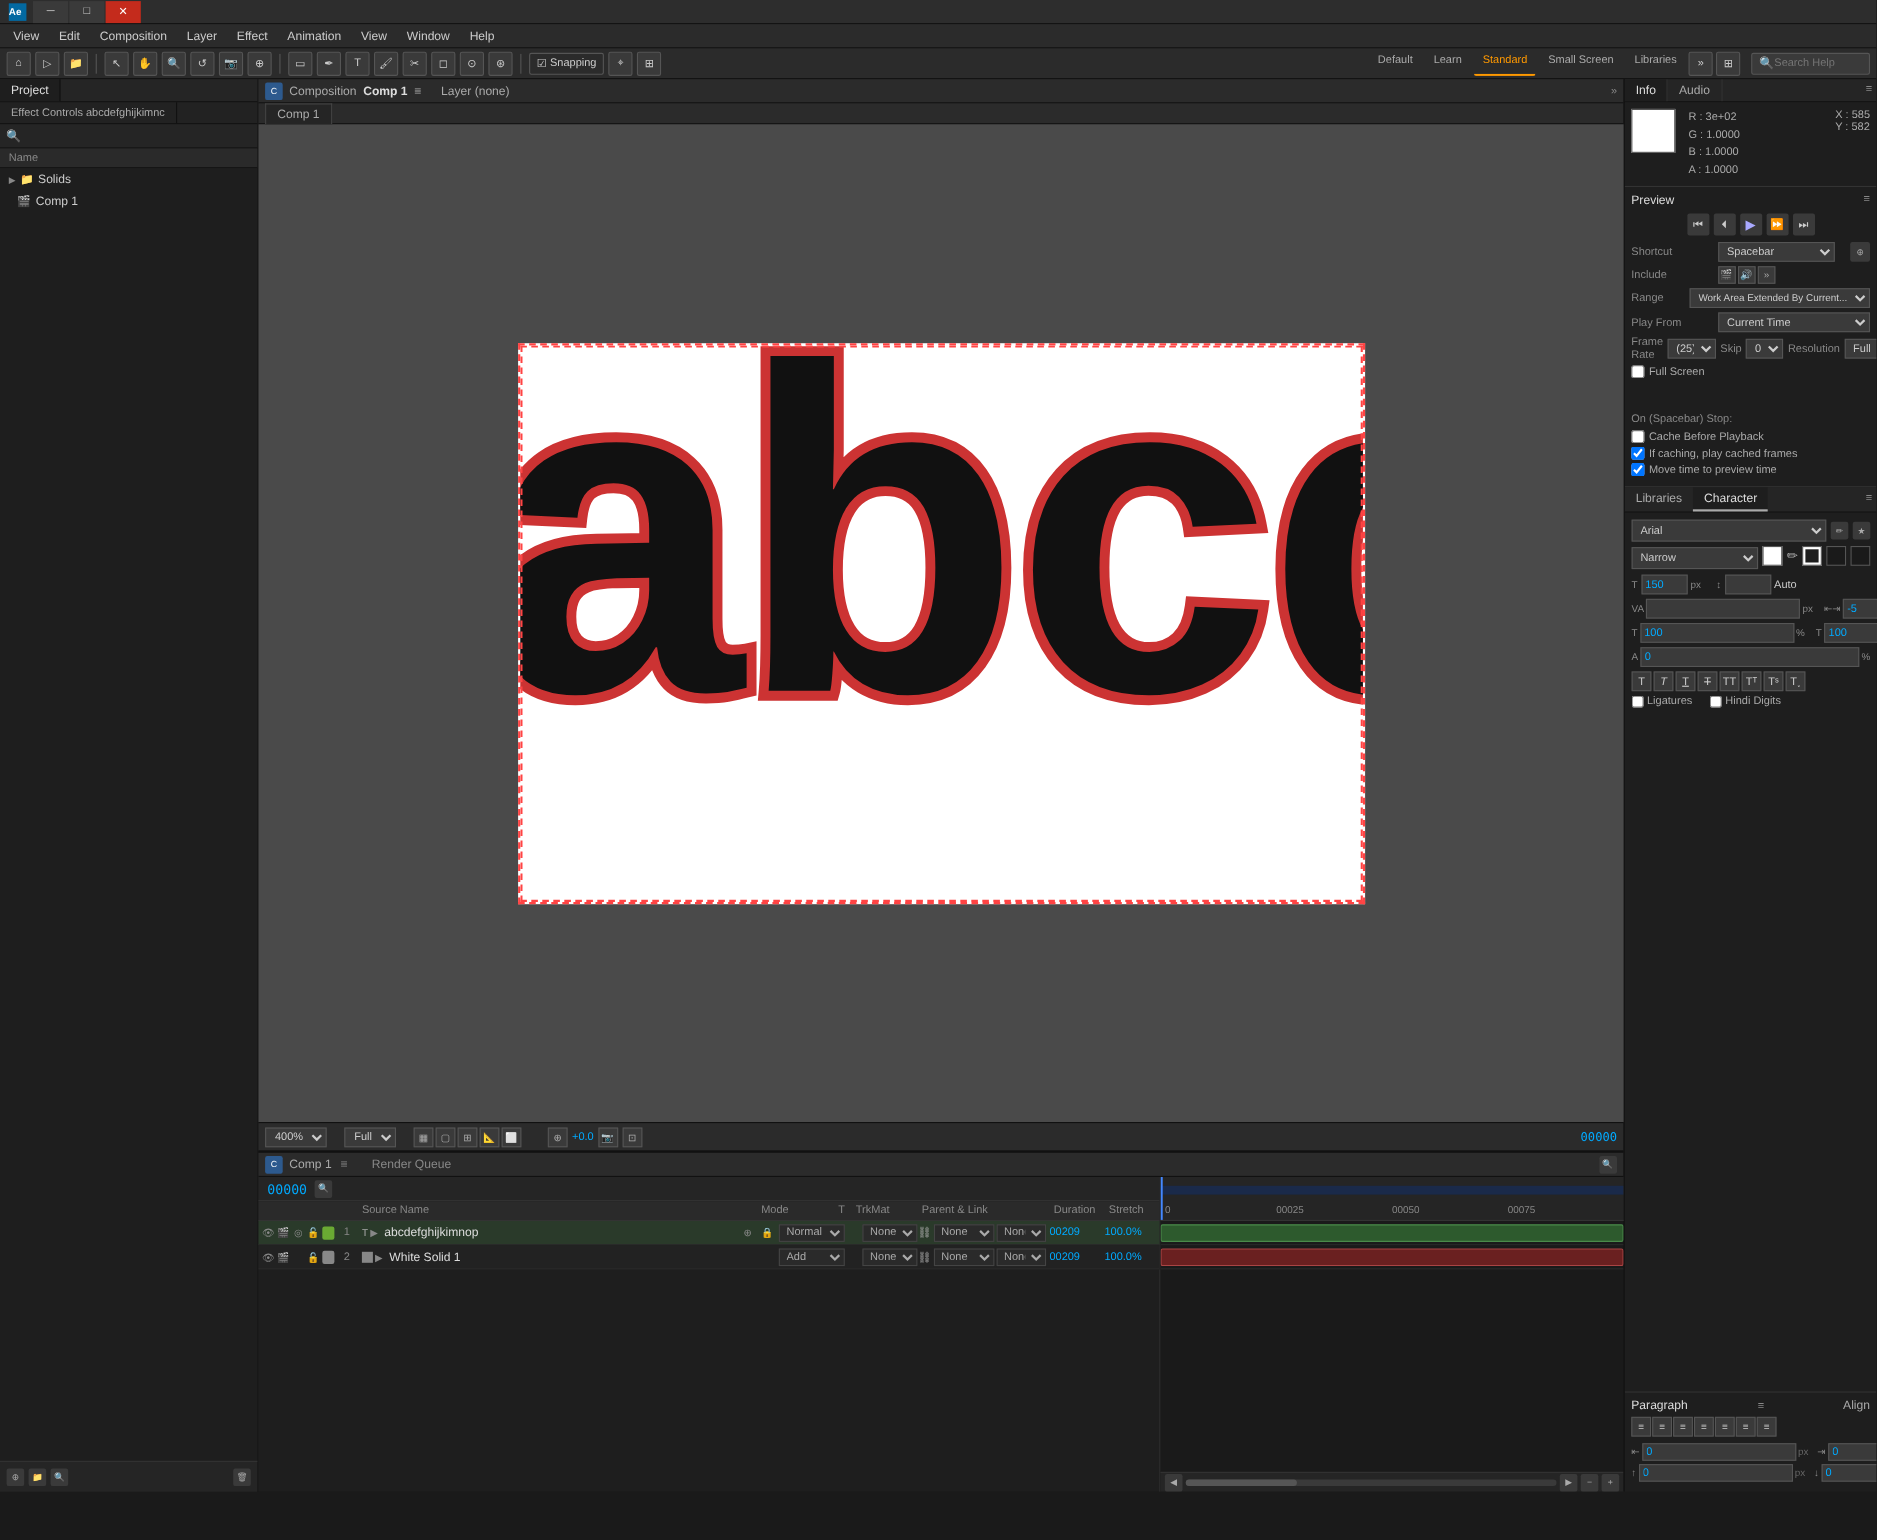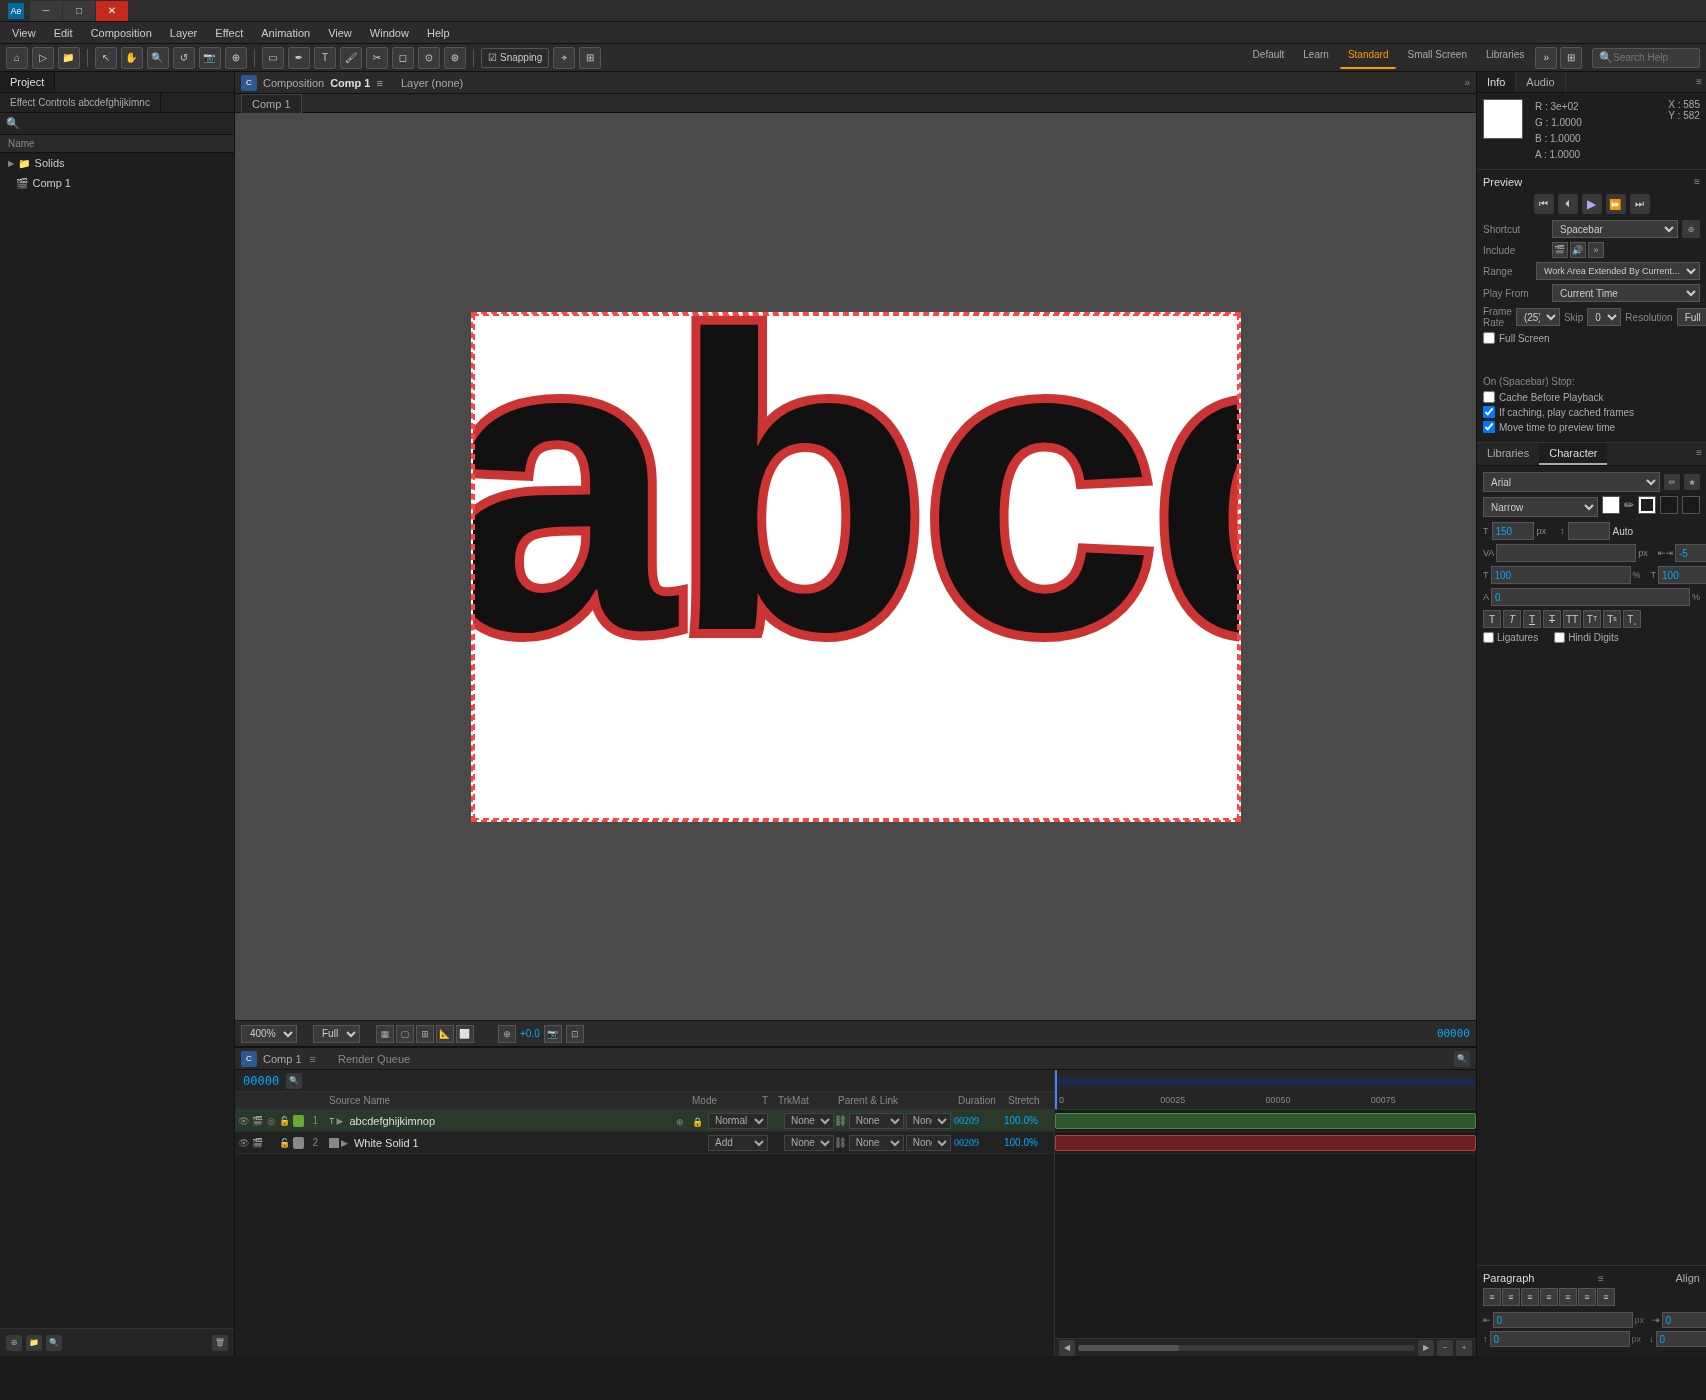--- a/index.html
+++ b/index.html
@@ -21,22 +21,22 @@
       display: flex;
       align-items: center;
       padding: 0 8px;
       border-bottom: 1px solid #111;
     }
     #title-bar .app-icon {
       width: 16px; height: 16px;
       background: #0369a1;
       margin-right: 6px;
       font-size: 9px;
-      display: flex; align-items: center; justify-content: center;
-      color: white; font-weight: normal;
+      display: flex; align-items: center; justify-content: flex-start;
+      color: white; font-weight: bold;
     }
     #title-bar .title-text {
       font-size: 11px; color: #cccccc; flex: 1;
     }
     #title-bar .win-controls {
       display: flex; gap: 1px;
     }
     #title-bar .win-btn {
       width: 32px; height: 20px;
       background: #3a3a3a;
@@ -322,21 +322,21 @@
       display: flex; align-items: center;
       border-bottom: 1px solid #2a2a2a;
       background: #1e1e1e;
     }
     .layer-row:nth-child(even) { background: #222; }
     .layer-row.selected { background: #2a3a2a; }
     .layer-icons { display: flex; align-items: center; gap: 2px; padding: 0 3px; width: 90px; }
     .layer-color { width: 12px; height: 12px; border-radius: 2px; }
     .layer-num { width: 16px; text-align: right; font-size: 10px; color: #888; padding-right: 4px; }
     .layer-name { flex: 1; font-size: 11px; color: #ddd; padding: 0 4px; }
-    .layer-duration { width: 50px; font-size: 10px; color: #0af; font-family: Liberation Serif, serif; }
+    .layer-duration { width: 50px; font-size: 10px; color: #0af; font-family: Liberation Sans, sans-serif; }
     .layer-stretch { width: 50px; font-size: 10px; color: #0af; }
 
     
     .mode-select {
       background: #2a2a2a; border: 1px solid #444; color: #aaa;
       font-size: 10px; padding: 0 2px; height: 16px; width: 60px;
     }
 
     
     #tl-ruler {
@@ -425,21 +425,21 @@
     }
     .prev-btn {
       width: 20px; height: 20px;
       background: #3a3a3a;
       display: flex; align-items: center; justify-content: center;
       font-size: 10px; color: #ccc; cursor: pointer; border-radius: 2px;
     }
     .prev-btn.play { font-size: 12px; color: #aaf; }
 
     .preview-row {
-      display: flex; align-items: center; margin-bottom: 4px; gap: 4px;
+      display: flex; align-items: center; margin-bottom: 4px; gap: 14px;
     }
     .preview-label { font-size: 10px; color: #888; width: 65px; }
     .preview-select {
       background: #3a3a3a; border: 1px solid #555; color: #ccc;
       font-size: 10px; padding: 1px 3px; height: 18px; flex: 1;
     }
     .preview-checkbox { width: 12px; height: 12px; }
     .preview-check-row {
       display: flex; align-items: center; gap: 4px; margin-bottom: 3px;
     }

